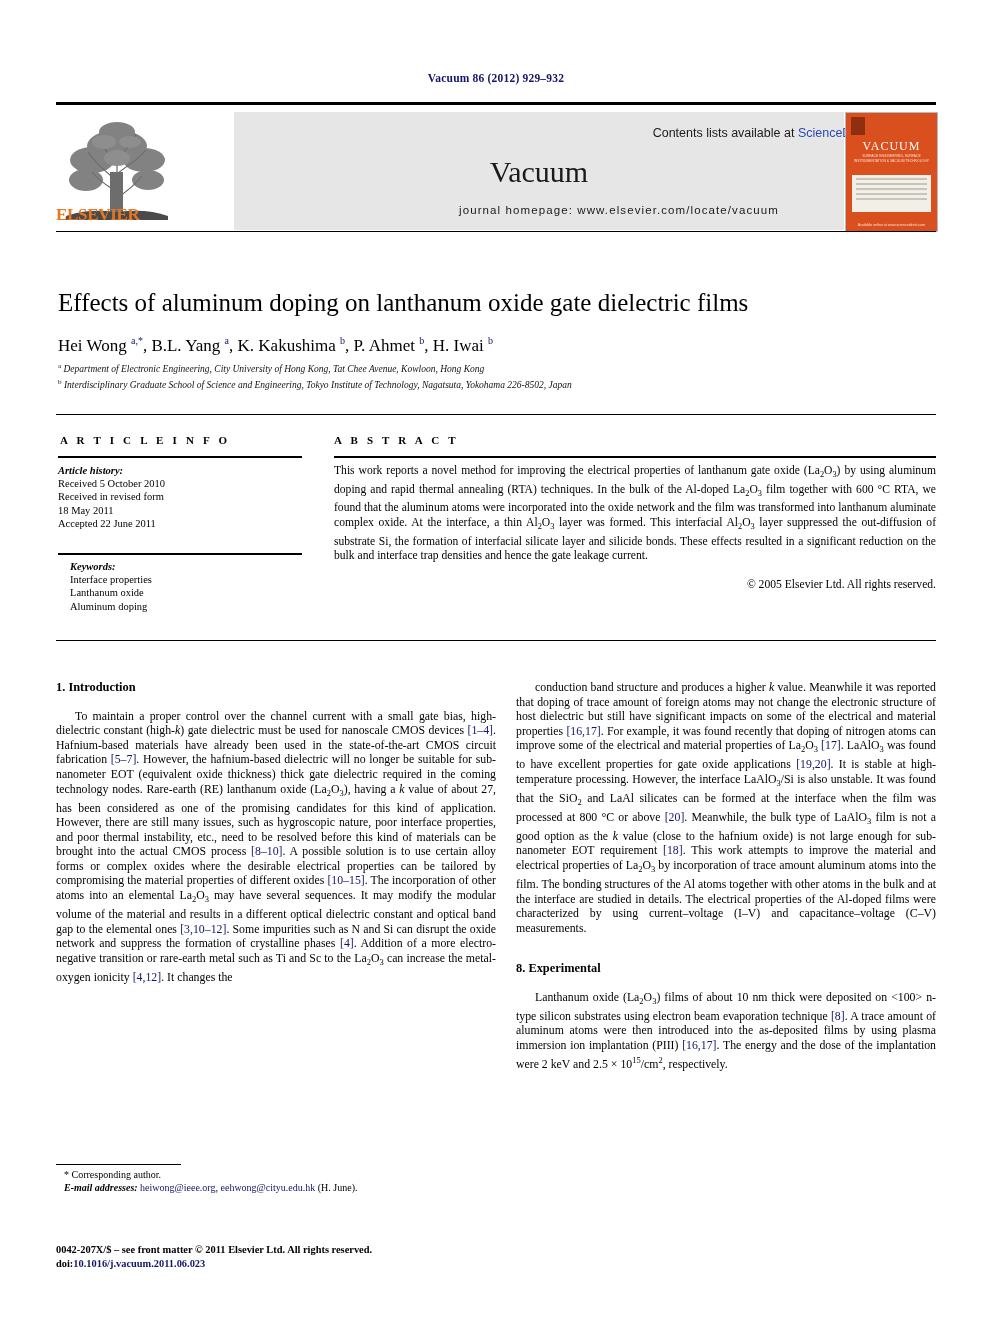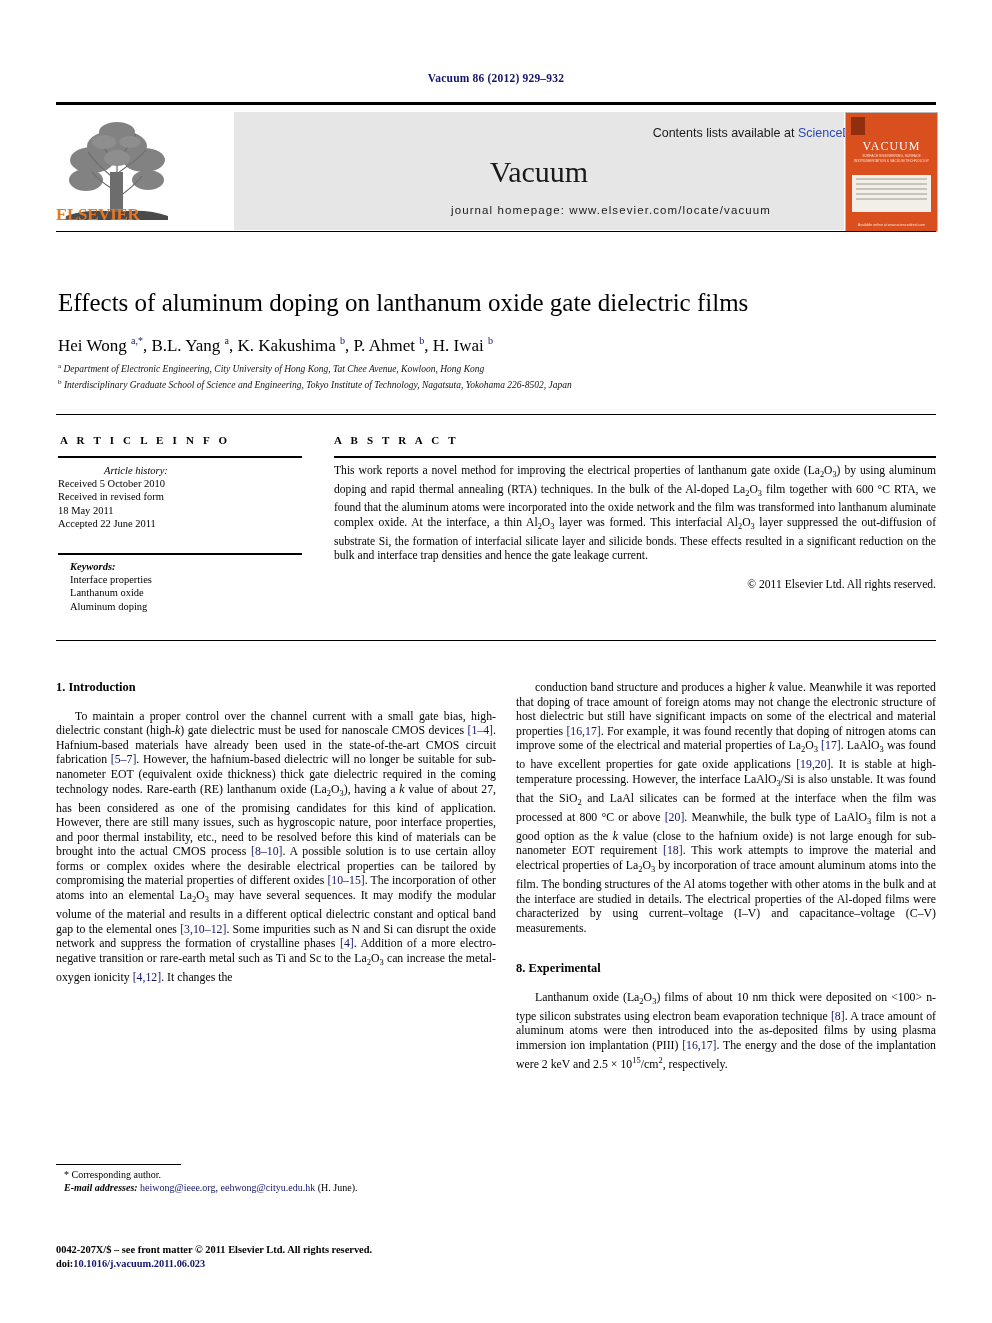--- a/index.html
+++ b/index.html
@@ -52,21 +52,21 @@
     font-family:"Liberation Sans", sans-serif;
     font-size:12.5px; color:#1a1a1a;padding-left:31px;
   }
   .banner .contents .sd { color:#2b49b3; }
   .banner .jtitle {
     position:absolute; top:43px; left:0; width:610px; text-align:center;
     font-family:"Liberation Serif", serif;
     font-size:30px; color:#1a1a1a;
   }
   .banner .homepage {
-    position:absolute; top:92px; left:8px; width:738px; text-align:center;
+    position:absolute; top:92px; left:16px; width:738px; text-align:center;
     font-family:"Liberation Sans", sans-serif;
     font-size:11.5px; letter-spacing:1.1px; color:#1a1a1a;
   }
   .cover {
     position:absolute; left:789px; top:10px; width:91px; height:118px;
     border:1px solid #b9b9b9; background:#d9501e; overflow:hidden;
   }
   .cover .cov-mark { position:absolute; left:5px; top:4px; width:14px; height:18px; background:#8f2f10; }
   .cover .cov-title {
     position:absolute; top:26px; left:0; width:91px; text-align:center;
@@ -121,21 +121,21 @@
   .abs-head  { left:334px; top:434px; }
 
   .info-rule { position:absolute; left:58px; top:456px; width:244px; height:2px; background:#000; }
   .abs-rule  { position:absolute; left:334px; top:456px; width:602px; height:2px; background:#000; }
 
   .info-body {
     position:absolute; left:58px; top:464px; width:248px;
     font-family:"Liberation Serif", serif;
     font-size:10.5px; line-height:13.2px; color:#000;
   }
-  .info-body .lbl { font-style:italic; font-weight:normal;margin-left:46px; }
+  .info-body .lbl { font-style:italic; font-weight:bold; }
   .info-sep { position:absolute; left:58px; top:553px; width:244px; height:1.6px; background:#000; }
   .kw-body {
     position:absolute; left:70px; top:560px; width:248px;
     font-family:"Liberation Serif", serif;
     font-size:10.5px; line-height:13.2px; color:#000;
   }
   .kw-body .lbl { font-style:italic; font-weight:bold; }
 
   .abstract {
     position:absolute; left:334px; top:464px; width:602px;
@@ -272,21 +272,21 @@
   <div class="kw-body">
     <div class="lbl">Keywords:</div>
     <div>Interface properties</div>
     <div>Lanthanum oxide</div>
     <div>Aluminum doping</div>
   </div>
 
   <div class="abs-head">A B S T R A C T</div>
   <div class="abs-rule"></div>
   <div class="abstract">This work reports a novel method for improving the electrical properties of lanthanum gate oxide (La<sub>2</sub>O<sub>3</sub>) by using aluminum doping and rapid thermal annealing (RTA) techniques. In the bulk of the Al-doped La<sub>2</sub>O<sub>3</sub> film together with 600 °C RTA, we found that the aluminum atoms were incorporated into the oxide network and the film was transformed into lanthanum aluminate complex oxide. At the interface, a thin Al<sub>2</sub>O<sub>3</sub> layer was formed. This interfacial Al<sub>2</sub>O<sub>3</sub> layer suppressed the out-diffusion of substrate Si, the formation of interfacial silicate layer and silicide bonds. These effects resulted in a significant reduction on the bulk and interface trap densities and hence the gate leakage current.</div>
-  <div class="copyright">© 2011 Elsevier Ltd. All rights reserved.</div>
+  <div class="copyright">© 2005 Elsevier Ltd. All rights reserved.</div>
 
   <div class="rule-wide" style="top:640px;"></div>
 
   <div class="col col-left">
     <div class="sec-head">1. Introduction</div>
     <p class="para">To maintain a proper control over the channel current with a small gate bias, high-dielectric constant (high-<span class="em">k</span>) gate dielectric must be used for nanoscale CMOS devices <span class="ref">[1–4]</span>. Hafnium-based materials have already been used in the state-of-the-art CMOS circuit fabrication <span class="ref">[5–7]</span>. However, the hafnium-based dielectric will no longer be suitable for sub-nanometer EOT (equivalent oxide thickness) thick gate dielectric required in the coming technology nodes. Rare-earth (RE) lanthanum oxide (La<sub>2</sub>O<sub>3</sub>), having a <span class="em">k</span> value of about 27, has been considered as one of the promising candidates for this kind of application. However, there are still many issues, such as hygroscopic nature, poor interface properties, and poor thermal instability, etc., need to be resolved before this kind of materials can be brought into the actual CMOS process <span class="ref">[8–10]</span>. A possible solution is to use certain alloy forms or complex oxides where the desirable electrical properties can be tailored by compromising the material properties of different oxides <span class="ref">[10–15]</span>. The incorporation of other atoms into an elemental La<sub>2</sub>O<sub>3</sub> may have several sequences. It may modify the modular volume of the material and results in a different optical dielectric constant and optical band gap to the elemental ones <span class="ref">[3,10–12]</span>. Some impurities such as N and Si can disrupt the oxide network and suppress the formation of crystalline phases <span class="ref">[4]</span>. Addition of a more electro-negative transition or rare-earth metal such as Ti and Sc to the La<sub>2</sub>O<sub>3</sub> can increase the metal-oxygen ionicity <span class="ref">[4,12]</span>. It changes the</p>
   </div>
 
   <div class="col col-right">
     <p class="para">conduction band structure and produces a higher <span class="em">k</span> value. Meanwhile it was reported that doping of trace amount of foreign atoms may not change the electronic structure of host dielectric but still have significant impacts on some of the electrical and material properties <span class="ref">[16,17]</span>. For example, it was found recently that doping of nitrogen atoms can improve some of the electrical and material properties of La<sub>2</sub>O<sub>3</sub> <span class="ref">[17]</span>. LaAlO<sub>3</sub> was found to have excellent properties for gate oxide applications <span class="ref">[19,20]</span>. It is stable at high-temperature processing. However, the interface LaAlO<sub>3</sub>/Si is also unstable. It was found that the SiO<sub>2</sub> and LaAl silicates can be formed at the interface when the film was processed at 800 °C or above <span class="ref">[20]</span>. Meanwhile, the bulk type of LaAlO<sub>3</sub> film is not a good option as the <span class="em">k</span> value (close to the hafnium oxide) is not large enough for sub-nanometer EOT requirement <span class="ref">[18]</span>. This work attempts to improve the material and electrical properties of La<sub>2</sub>O<sub>3</sub> by incorporation of trace amount aluminum atoms into the film. The bonding structures of the Al atoms together with other atoms in the bulk and at the interface are studied in details. The electrical properties of the Al-doped films were characterized by using current–voltage (I–V) and capacitance–voltage (C–V) measurements.</p>

